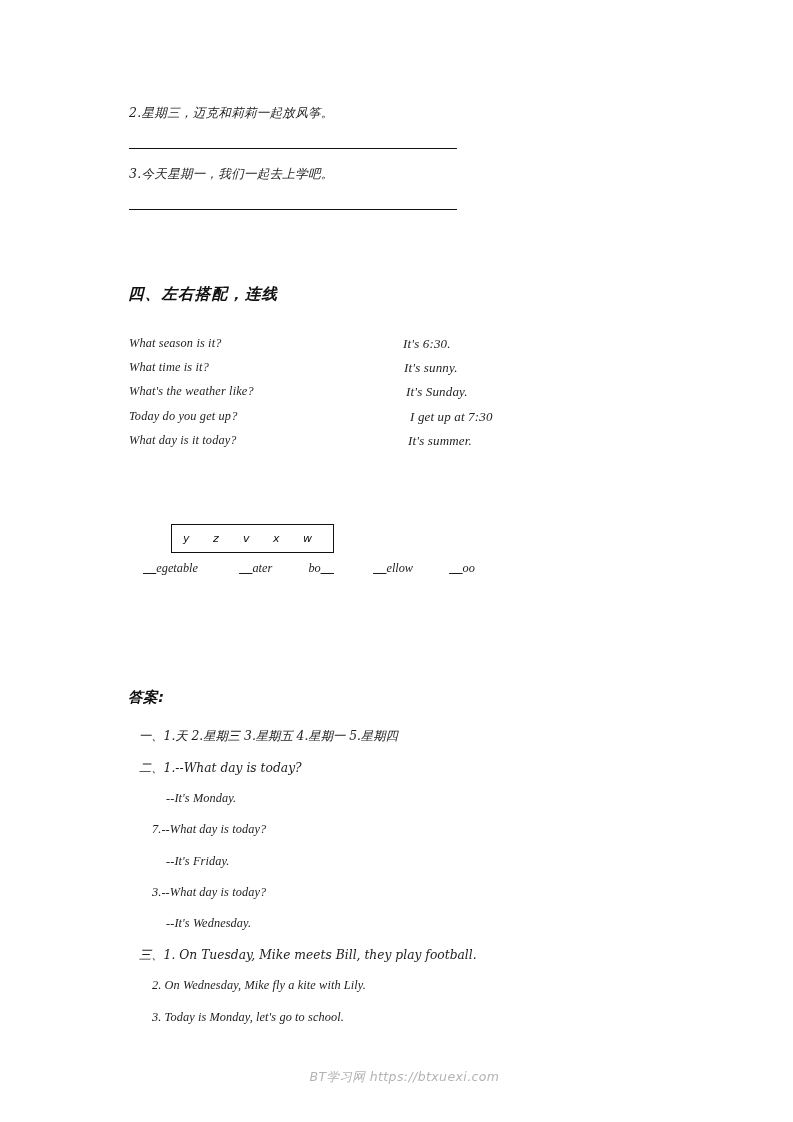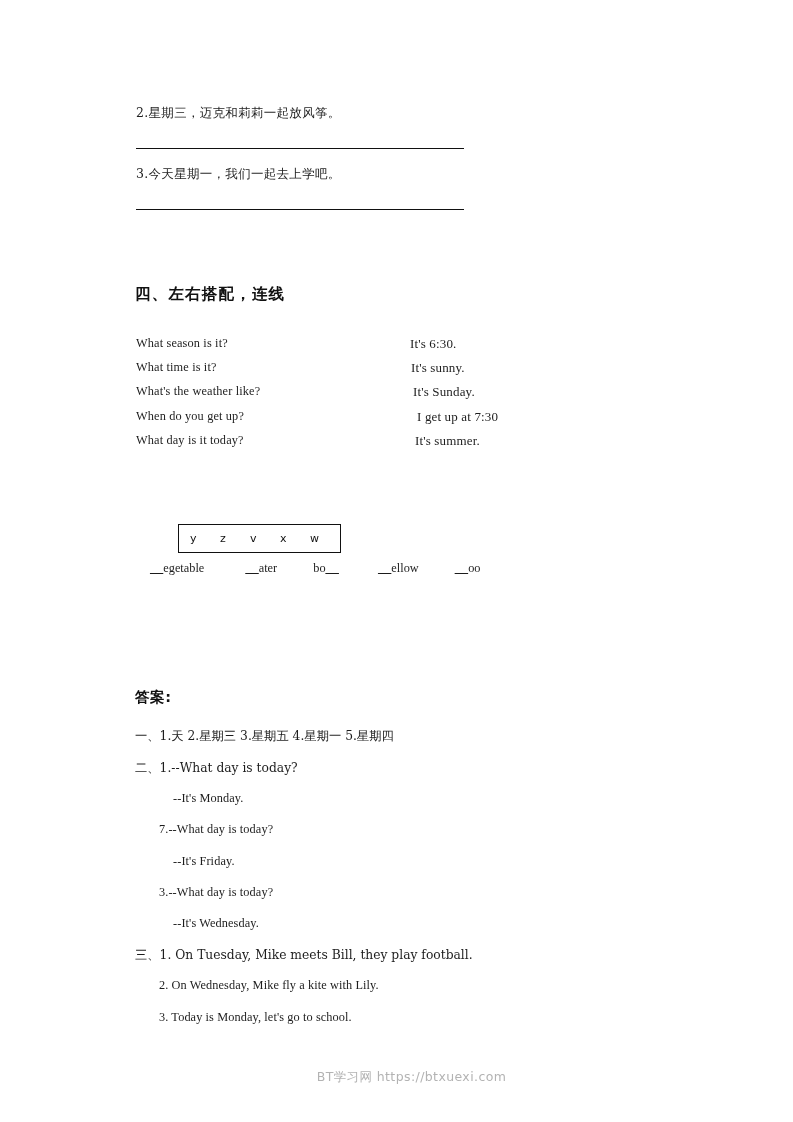--- a/index.html
+++ b/index.html
@@ -11,23 +11,24 @@
     width: 793px;
     height: 1122px;
     position: relative;
     font-family: "Liberation Serif", "DejaVu Serif", serif;
     color: #1a1a1a;
     overflow: hidden;
   }
 
   .page {
     position: absolute;
-    left: 15px; top: 0;
+    left: 8px; top: 0;
     width: 646px;
     height: 1122px;
+    font-style: italic;
   }
 
   .abs { position: absolute; }
 
   
   .cn-line {
     left: 121px;
     font-family: "DejaVu Serif", "Liberation Serif", serif;
     font-size: 12.5px;
     letter-spacing: 0.3px;
@@ -123,20 +124,21 @@
     font-size: 12.3px;
     color: #1d1d1d;
     white-space: nowrap;
     letter-spacing: 0.1px;
   }
   .ans-cn {
     font-family: "DejaVu Serif", "Liberation Serif", serif;
     font-size: 12.3px;
     color: #1d1d1d;
     white-space: nowrap;
+    margin-left: 11px;
   }
 
   
   .footer {
     left: 0;
     top: 1069px;
     width: 793px;
     text-align: center;
     font-family: "DejaVu Sans", "Liberation Sans", sans-serif;
     font-size: 12.5px;
@@ -155,21 +157,21 @@
 
   <div class="abs cn-line" style="top:166px;">3.今天星期一，我们一起去上学吧。</div>
 
   <div class="abs blank-rule" style="top:209px;"></div>
 
   <div class="abs section-heading" style="top:284px;">四、左右搭配，连线</div>
 
   <div class="abs match-left" style="top:336px;">What season is it?</div>
   <div class="abs match-left" style="top:360px;">What time is it?</div>
   <div class="abs match-left" style="top:384px;">What's the weather like?</div>
-  <div class="abs match-left" style="top:409px;">When do you get up?</div>
+  <div class="abs match-left" style="top:409px;">Today do you get up?</div>
   <div class="abs match-left" style="top:433px;">What day is it today?</div>
 
   <div class="abs match-right" style="left:395px; top:336px;">It's 6:30.</div>
   <div class="abs match-right" style="left:396px; top:360px;">It's sunny.</div>
   <div class="abs match-right" style="left:398px; top:384px;">It's Sunday.</div>
   <div class="abs match-right" style="left:402px; top:409px;">I get up at 7:30</div>
   <div class="abs match-right" style="left:400px; top:433px;">It's summer.</div>
 
 
   <div class="abs letter-box">

